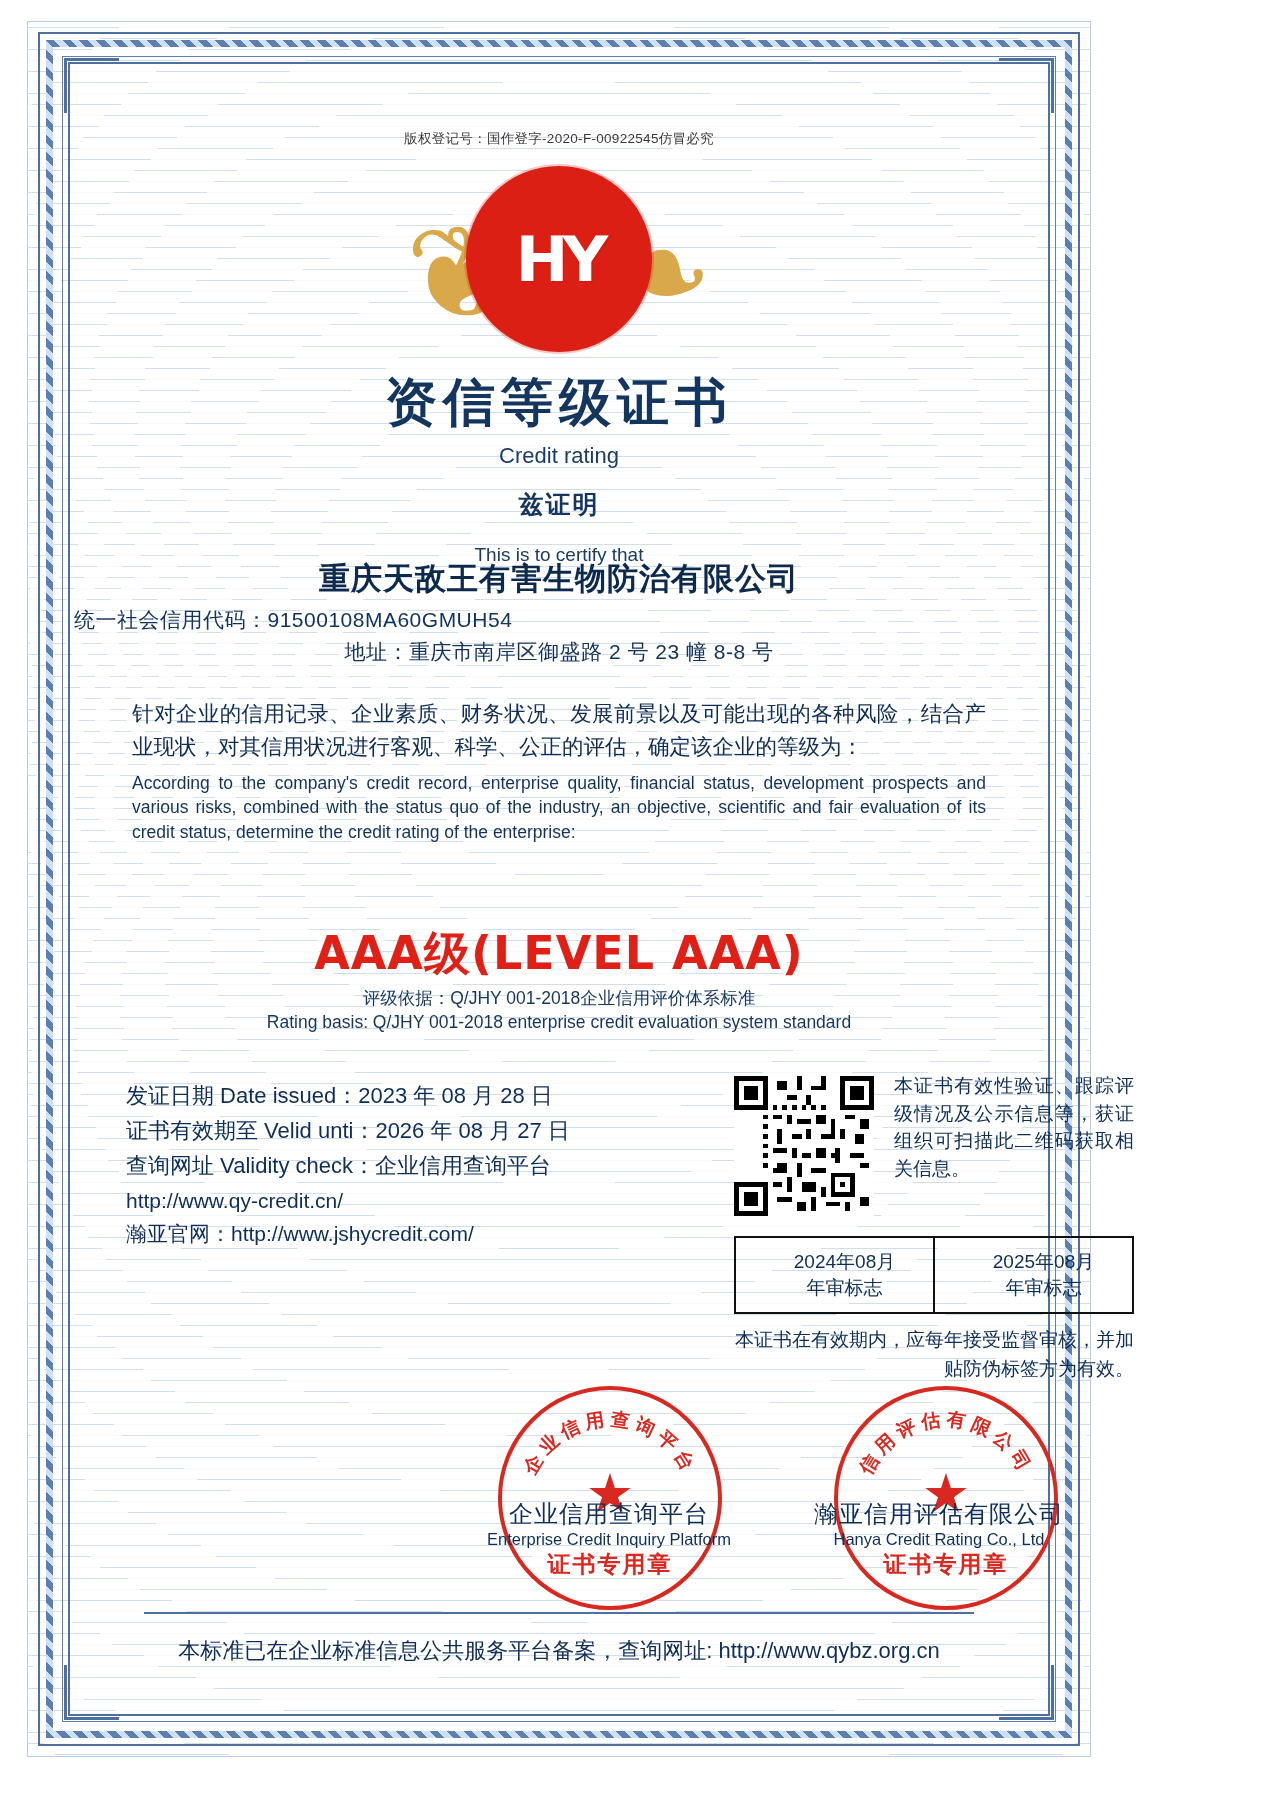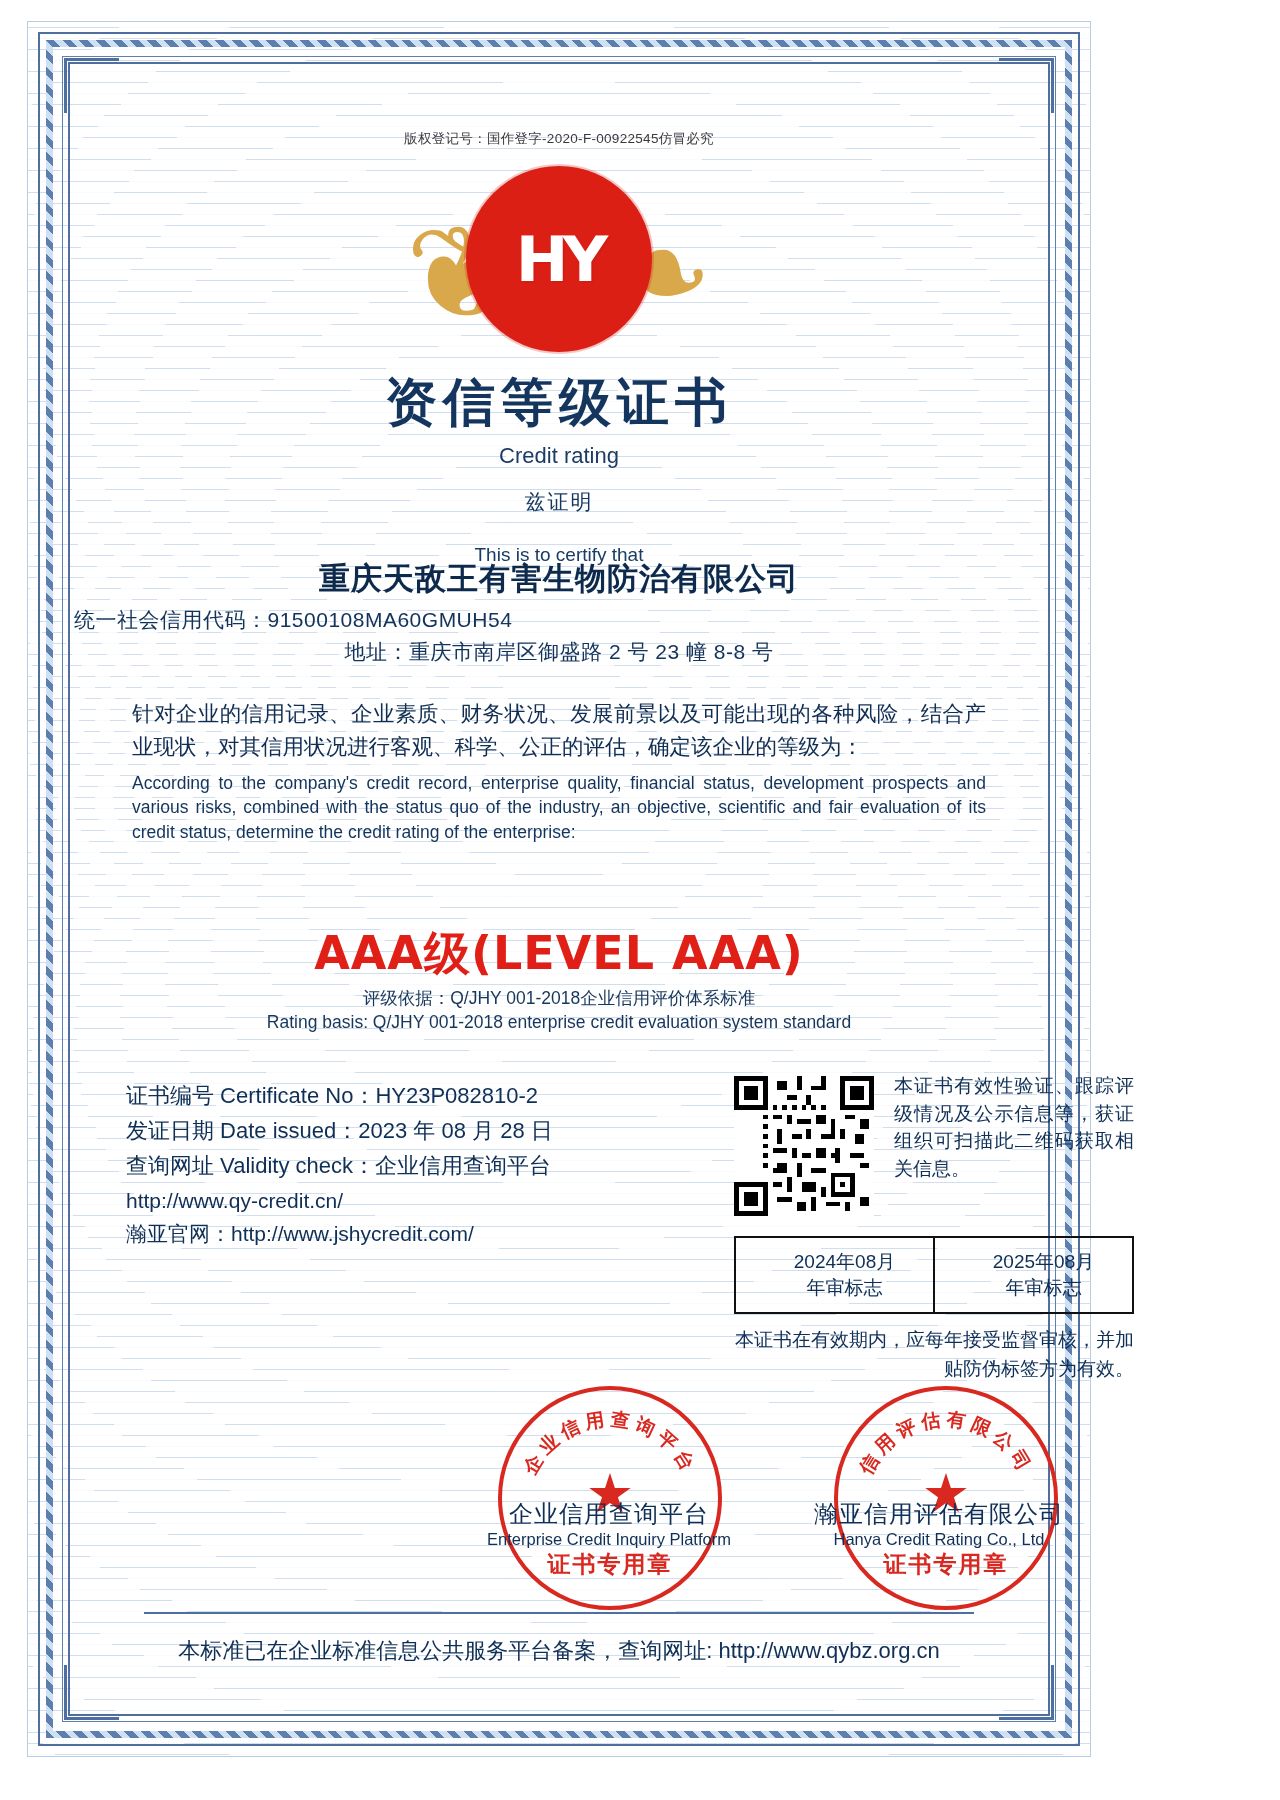--- a/index.html
+++ b/index.html
@@ -97,21 +97,21 @@
     position:absolute;top:300px;left:0;right:0;text-align:center;
     font-size:52px;font-weight:bold;color:#14365e;letter-spacing:6px;
     font-family:"DejaVu Sans",sans-serif;
   }
   .title-en{
     position:absolute;top:375px;left:0;right:0;text-align:center;
     font-size:22px;color:#1b3c64;
   }
   .certify-cn{
     position:absolute;top:420px;left:0;right:0;text-align:center;
-    font-size:21px;color:#14365e;letter-spacing:2px;
+    font-size:25px;color:#14365e;letter-spacing:2px;font-weight:bold;
   }
   .certify-en{
     position:absolute;top:476px;left:0;right:0;text-align:center;
     font-size:19px;color:#1b3c64;
   }
   .company{
     position:absolute;top:490px;left:0;right:0;text-align:center;
     font-size:31px;font-weight:bold;color:#0d2a4d;letter-spacing:1px;
   }
   .uscc{
@@ -258,22 +258,22 @@
       <div class="para">
         <div class="cn">针对企业的信用记录、企业素质、财务状况、发展前景以及可能出现的各种风险，结合产业现状，对其信用状况进行客观、科学、公正的评估，确定该企业的等级为：</div>
         <div class="en">According to the company's credit record, enterprise quality, financial status, development prospects and various risks, combined with the status quo of the industry, an objective, scientific and fair evaluation of its credit status, determine the credit rating of the enterprise:</div>
       </div>
 
       <div class="level">AAA级(LEVEL AAA)</div>
       <div class="basis-cn">评级依据：Q/JHY 001-2018企业信用评价体系标准</div>
       <div class="basis-en">Rating basis: Q/JHY 001-2018 enterprise credit evaluation system standard</div>
 
       <div class="details">
-        <div class="row">证书编号 Certificate No：HY23P082810-2</div>
         <div class="row">发证日期 Date issued：2023 年 08 月 28 日</div>
+        <div class="row">证书有效期至 Velid unti：2026 年 08 月 27 日</div>
         <div class="row">查询网址 Validity check：企业信用查询平台</div>
         <div class="row url">http://www.qy-credit.cn/</div>
         <div class="row url">瀚亚官网：http://www.jshycredit.com/</div>
       </div>
 
       <div class="qr">
         <svg width="140" height="140" viewBox="0 0 29 29" shape-rendering="crispEdges" aria-hidden="true">
           <rect width="29" height="29" fill="#fff"></rect>
           <g fill="#000">
 

